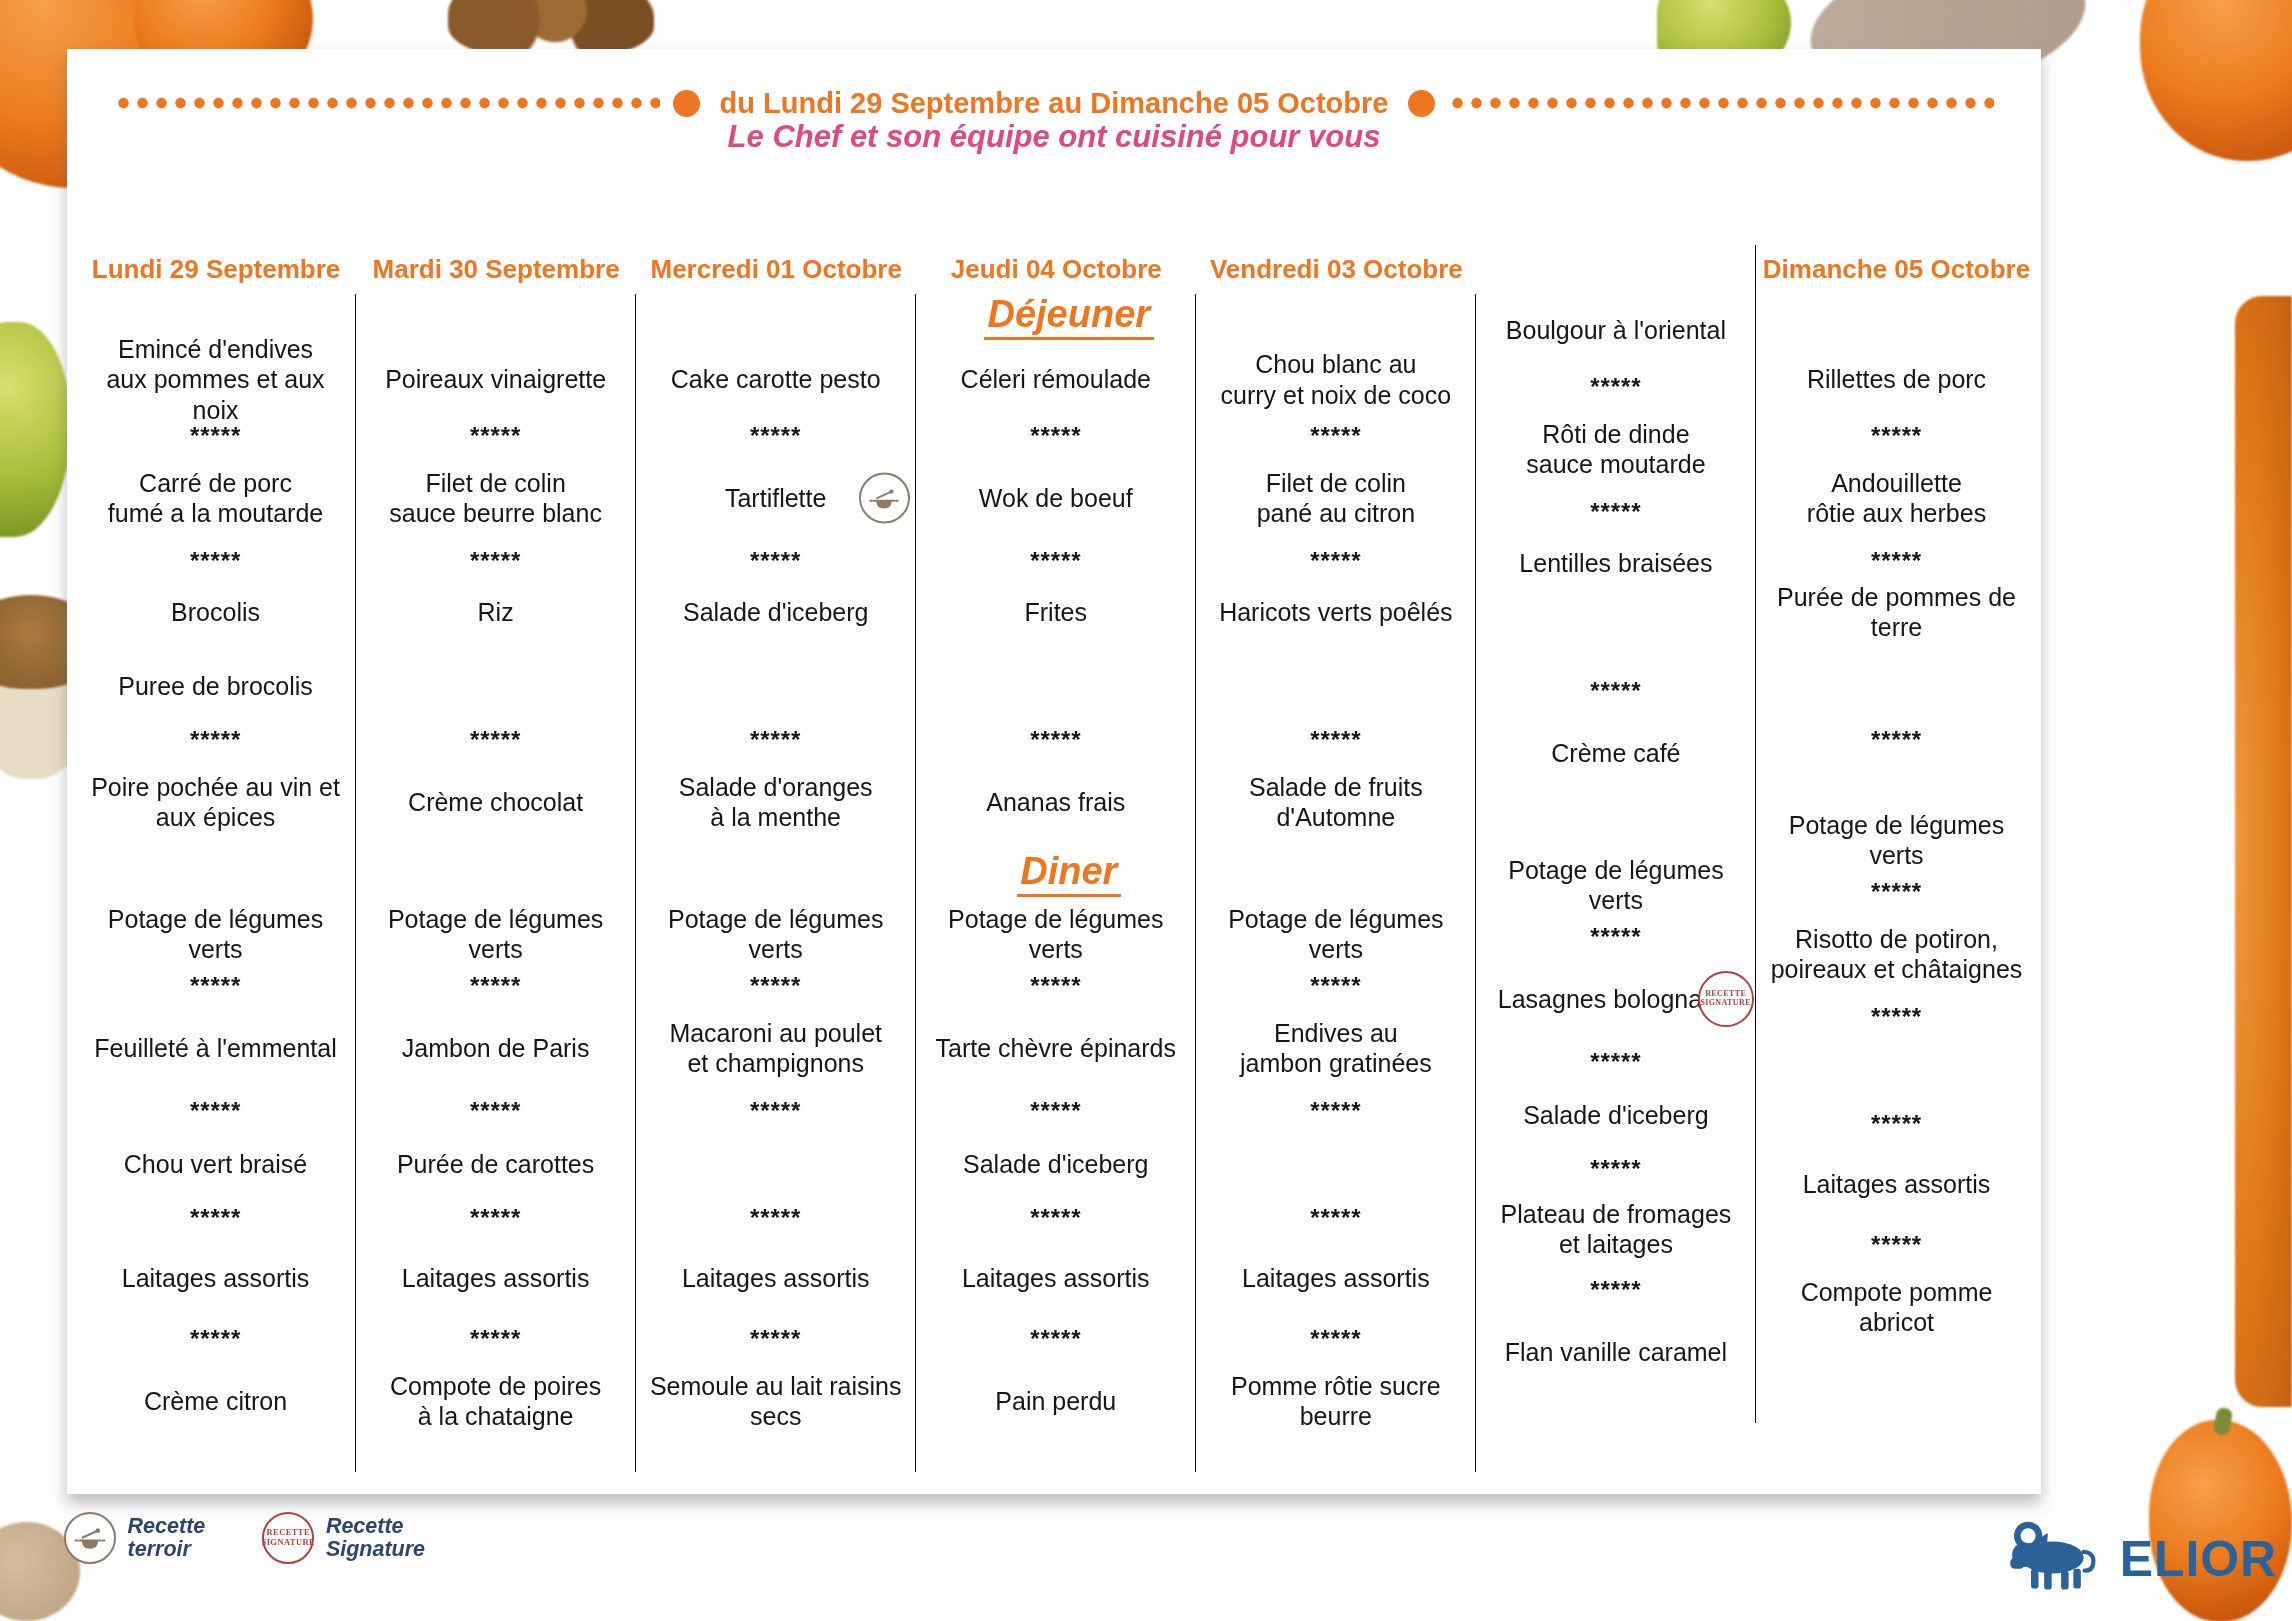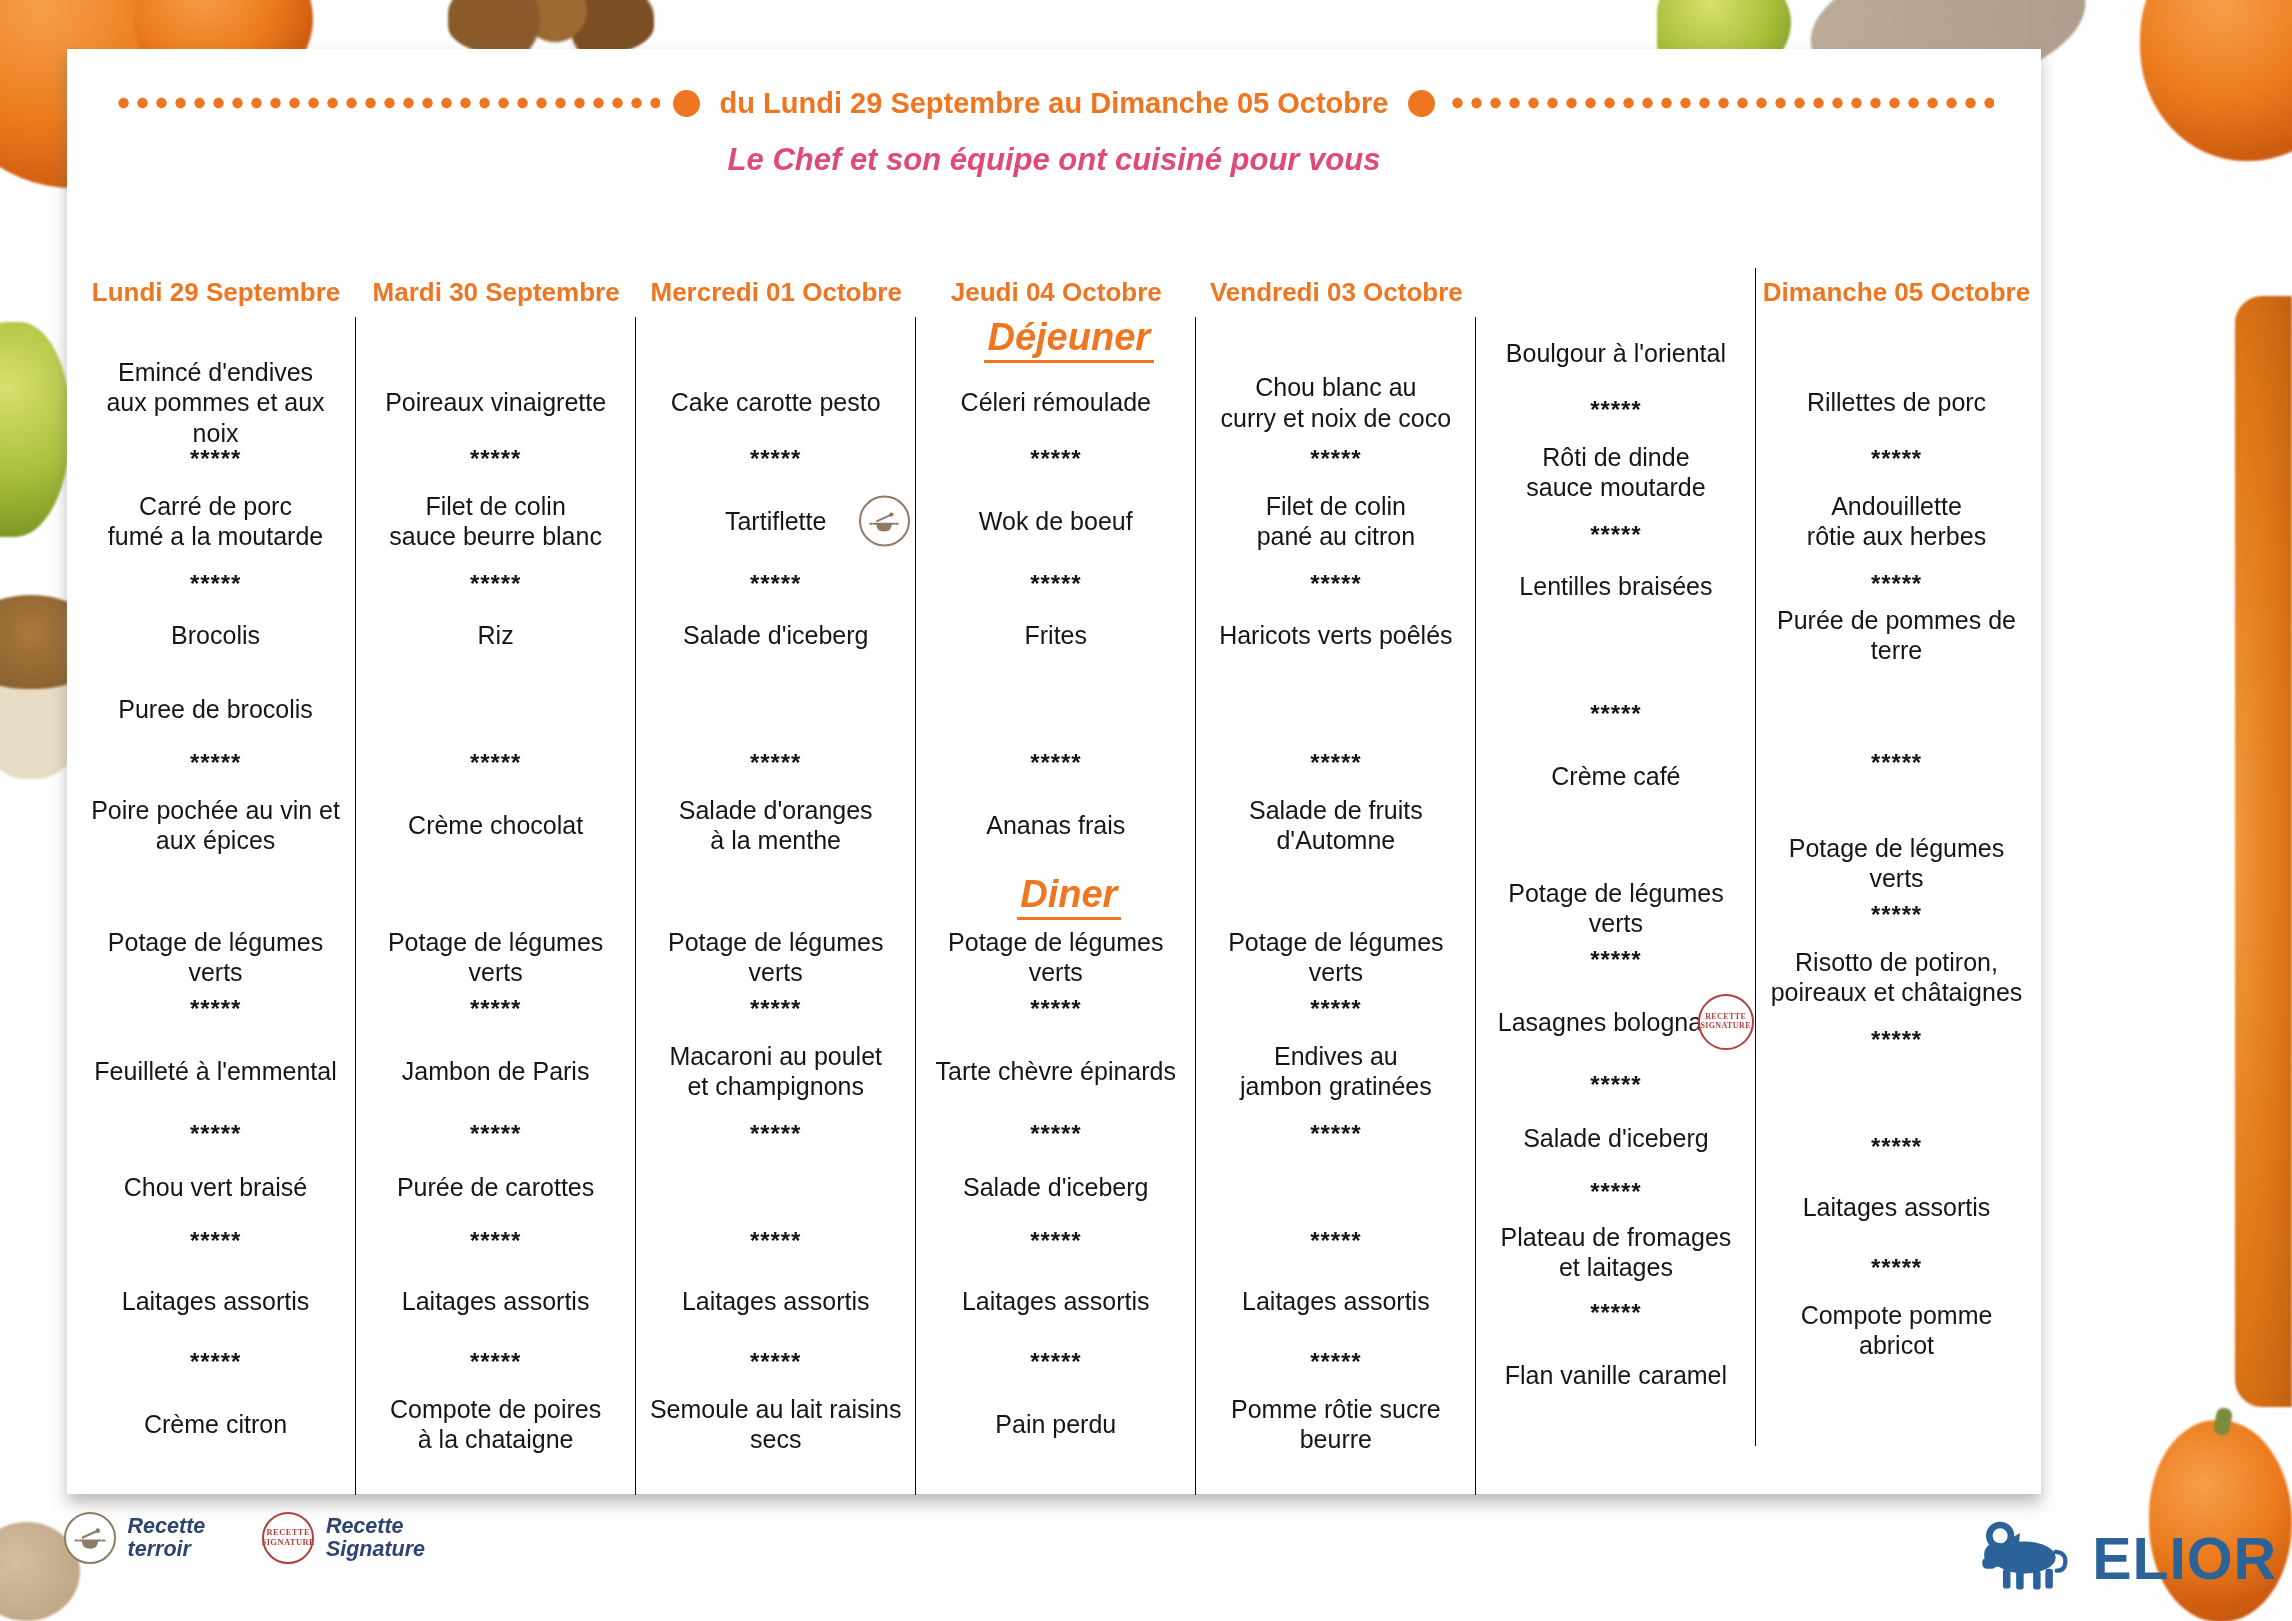--- a/index.html
+++ b/index.html
@@ -41,21 +41,21 @@
     position:absolute;z-index:2;
     left:67px;top:49px;width:1974px;height:1445px;
     background:#ffffff;
     box-shadow:0 9px 14.3px rgba(110,110,110,.45);
   }
   
   .top-row{display:flex;align-items:center;gap:12.5px;padding:38px 47px 0 47px;height:32px;}
   .dotline{flex:1;height:19.7px;background:radial-gradient(circle, var(--orange) 4.9px, rgba(0,0,0,0) 5.4px);background-size:19px 19.7px;background-repeat:repeat-x;background-position:left center;}
   .bigdot{width:27px;height:27px;border-radius:50%;background:var(--orange);flex:0 0 auto;}
   .date-title{color:var(--orange);font-weight:700;font-size:29px;white-space:nowrap;padding:0 7.2px;}
-  .subtitle{margin-top:23px;text-align:center;color:var(--pink);font-style:italic;font-weight:700;font-size:31px;height:36px;}
+  .subtitle{text-align:center;color:var(--pink);font-style:italic;font-weight:700;font-size:31px;height:36px;}
 
   
   #menu-table{display:flex;margin:90px 4.5px 0 9px;}
   .menu-col{flex:1 1 0;display:flex;flex-direction:column;min-width:0;}
   .day-header{height:49px;display:flex;align-items:center;justify-content:center;color:var(--orange);font-weight:700;font-size:26px;text-align:left;}
   .col-body{display:flex;flex-direction:column;height:1178px;}
   .col-body.with-divider{border-right:1.8px solid #0b0b0b;}
   .slot{display:flex;align-items:center;justify-content:center;text-align:center;padding:0 7.2px;position:relative;}
   .slot.item{font-size:25px;line-height:1.22;white-space:pre-line;}
   .slot.sep{height:31px;font-weight:700;font-size:24px;letter-spacing:0.9px;}
@@ -87,21 +87,21 @@
   .legend-icon{width:48px;height:48px;border-radius:50%;display:flex;align-items:center;justify-content:center;background:#fff;flex:0 0 auto;}
   .legend-icon.terroir{border:2.7px solid var(--terroir);color:var(--terroir);}
   .legend-icon.terroir svg{width:36px;height:36px;}
   .legend-icon.sig{border:2.7px solid var(--sigred);}
   .legend-icon.sig .sig-text{font-size:8.5px;}
   .legend-label{color:var(--legendblue);font-style:italic;font-weight:700;font-size:21.5px;line-height:1.08;white-space:pre-line;}
 
   
   .logo{position:absolute;z-index:3;right:16px;top:1518px;display:flex;align-items:center;gap:9px;color:var(--eliorblue);}
   .logo svg{width:113px;height:79px;}
-  .logo-text{font-size:59px;font-weight:800;letter-spacing:0.9px;color:var(--eliorblue);}
+  .logo-text{font-size:50px;font-weight:800;letter-spacing:0.9px;color:var(--eliorblue);}
 </style>
 </head>
 <body>
 
 <div class="veg pumpkin" id="veg-pumpkin-tl"></div>
 <div class="veg pumpkin" id="veg-pumpkin-tl2"></div>
 <div class="veg" id="veg-nuts-tc"></div>
 <div class="veg" id="veg-pear-tr"></div>
 <div class="veg" id="veg-branch-tr"></div>
 <div class="veg pumpkin" id="veg-pumpkin-tr"></div>

